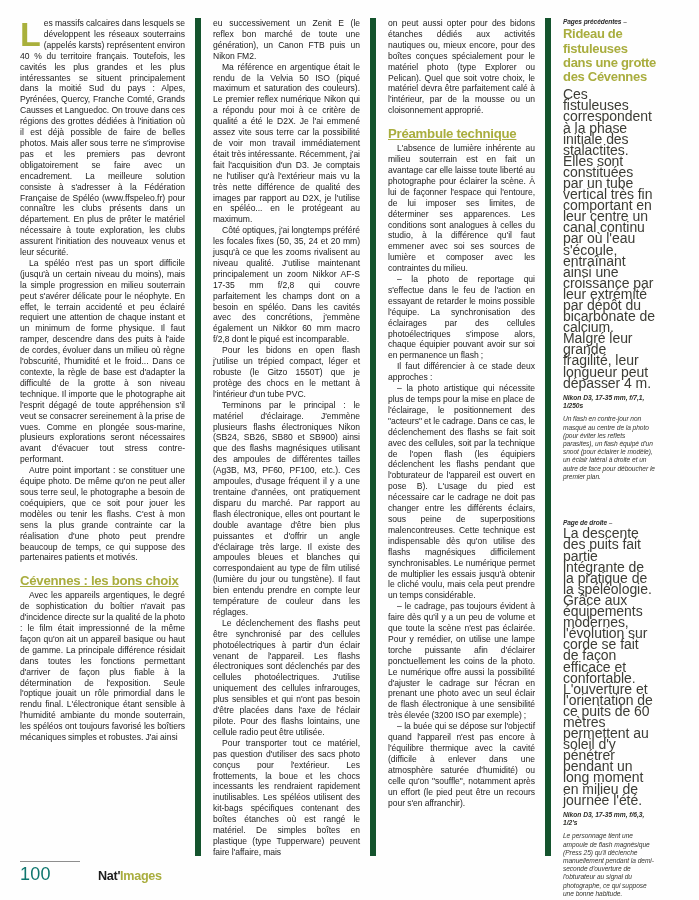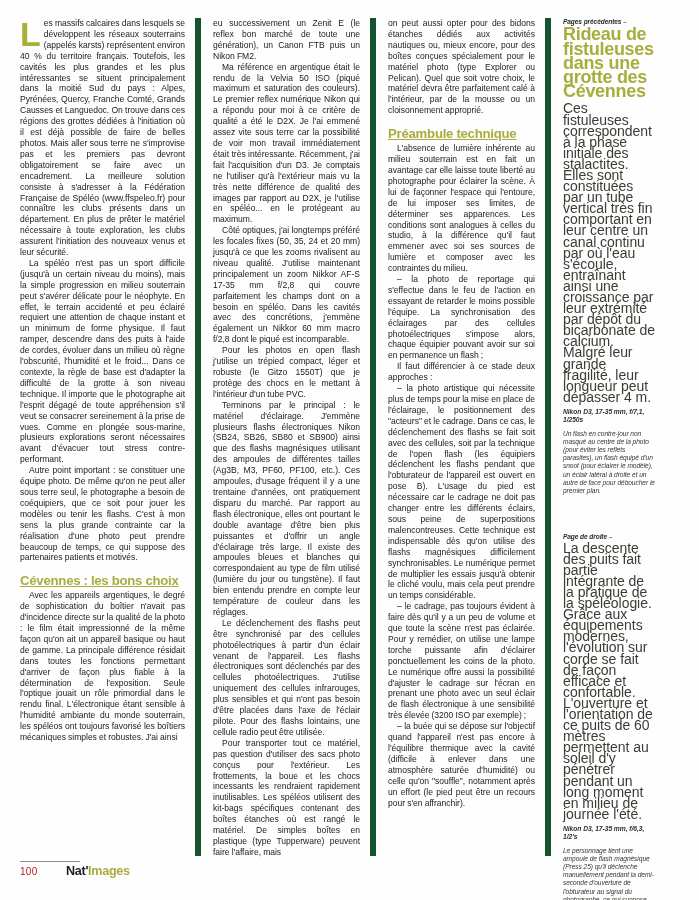--- a/index.html
+++ b/index.html
@@ -103,21 +103,21 @@
   .side-kicker {
     font-size: 6.6px;
     line-height: 8.4px;
     font-style: italic;
     font-weight: bold;
     color: #2b2b2b;
     margin: 0 0 1px 0;
     letter-spacing: -0.1px;
   }
   .side-title {
-    font-size: 18px;
+    font-size: 13px;
     line-height: 14.2px;
     font-weight: bold;
     color: #a9ad3e;
     margin: 0 0 5px 0;
     letter-spacing: -0.3px;
   }
   .side-text {
     font-size: 14px;
     line-height: 11.1px;
     color: #3c3c35;
@@ -154,30 +154,31 @@
   }
   .footer-rule {
     position: absolute;
     left: 20px;
     top: 861px;
     width: 60px;
     height: 1px;
     background: #8e8e8e;
   }
   .folio {
-    font-size: 10px;
-    color: #b91c1c;
+    font-size: 18px;
+    color: #0f766e;
     font-weight: normal;
     letter-spacing: 0.3px;
     width: 46px;
   }
   .magname {
     font-size: 12.6px;
     font-weight: bold;
     letter-spacing: -0.3px;
+    margin-left: 32px;
   }
   .magname .nat { color: #1d1d1d; }
   .magname .images { color: #a9ad3e; }
 </style>
 </head>
 <body>
 
 <div class="page">
 
   <div class="columns">
@@ -192,21 +193,21 @@
         <h2 class="section-head">Cévennes : les bons choix</h2>
         <p>Avec les appareils argentiques, le degré de sophistication du boîtier n'avait pas d'incidence directe sur la qualité de la photo : le film était impressionné de la même façon qu'on ait un appareil basique ou haut de gamme. La principale différence résidait dans toutes les fonctions permettant d'arriver de façon plus fiable à la détermination de l'exposition. Seule l'optique jouait un rôle primordial dans le rendu final. L'électronique étant sensible à l'humidité ambiante du monde souterrain, les spéléos ont toujours favorisé les boîtiers mécaniques simples et robustes. J'ai ainsi</p>
       </div>
     </div>
 
     <div class="col col-body">
       <div class="col-inner">
         <p class="noindent">eu successivement un Zenit E (le reflex bon marché de toute une génération), un Canon FTB puis un Nikon FM2.</p>
         <p>Ma référence en argentique était le rendu de la Velvia 50 ISO (piqué maximum et saturation des couleurs). Le premier reflex numérique Nikon qui a répondu pour moi à ce critère de qualité a été le D2X. Je l'ai emmené assez vite sous terre car la possibilité de voir mon travail immédiatement était très intéressante. Récemment, j'ai fait l'acquisition d'un D3. Je comptais ne l'utiliser qu'à l'extérieur mais vu la très nette différence de qualité des images par rapport au D2X, je l'utilise en spéléo... en le protégeant au maximum.</p>
         <p>Côté optiques, j'ai longtemps préféré les focales fixes (50, 35, 24 et 20 mm) jusqu'à ce que les zooms rivalisent au niveau qualité. J'utilise maintenant principalement un zoom Nikkor AF-S 17-35 mm f/2,8 qui couvre parfaitement les champs dont on a besoin en spéléo. Dans les cavités avec des concrétions, j'emmène également un Nikkor 60 mm macro f/2,8 dont le piqué est incomparable.</p>
-        <p>Pour les photos en open flash j'utilise un trépied compact, léger et robuste (le Gitzo 1550T) que je protège des chocs en le mettant à l'intérieur d'un tube PVC.</p>
+        <p>Pour les bidons en open flash j'utilise un trépied compact, léger et robuste (le Gitzo 1550T) que je protège des chocs en le mettant à l'intérieur d'un tube PVC.</p>
         <p>Terminons par le principal : le matériel d'éclairage. J'emmène plusieurs flashs électroniques Nikon (SB24, SB26, SB80 et SB900) ainsi que des flashs magnésiques utilisant des ampoules de différentes tailles (Ag3B, M3, PF60, PF100, etc.). Ces ampoules, d'usage fréquent il y a une trentaine d'années, ont pratiquement disparu du marché. Par rapport au flash électronique, elles ont pourtant le double avantage d'être bien plus puissantes et d'offrir un angle d'éclairage très large. Il existe des ampoules bleues et blanches qui correspondaient au type de film utilisé (lumière du jour ou tungstène). Il faut bien entendu prendre en compte leur température de couleur dans les réglages.</p>
         <p>Le déclenchement des flashs peut être synchronisé par des cellules photoélectriques à partir d'un éclair venant de l'appareil. Les flashs électroniques sont déclenchés par des cellules photoélectriques. J'utilise uniquement des cellules infrarouges, plus sensibles et qui n'ont pas besoin d'être placées dans l'axe de l'éclair pilote. Pour des flashs lointains, une cellule radio peut être utilisée.</p>
         <p>Pour transporter tout ce matériel, pas question d'utiliser des sacs photo conçus pour l'extérieur. Les frottements, la boue et les chocs incessants les rendraient rapidement inutilisables. Les spéléos utilisent des kit-bags spécifiques contenant des boîtes étanches où est rangé le matériel. De simples boîtes en plastique (type Tupperware) peuvent faire l'affaire, mais</p>
       </div>
     </div>
 
     <div class="col col-body">
       <div class="col-inner">
         <p class="noindent">on peut aussi opter pour des bidons étanches dédiés aux activités nautiques ou, mieux encore, pour des boîtes conçues spécialement pour le matériel photo (type Explorer ou Pelican). Quel que soit votre choix, le matériel devra être parfaitement calé à l'intérieur, par de la mousse ou un cloisonnement approprié.</p>
         <h2 class="section-head">Préambule technique</h2>

